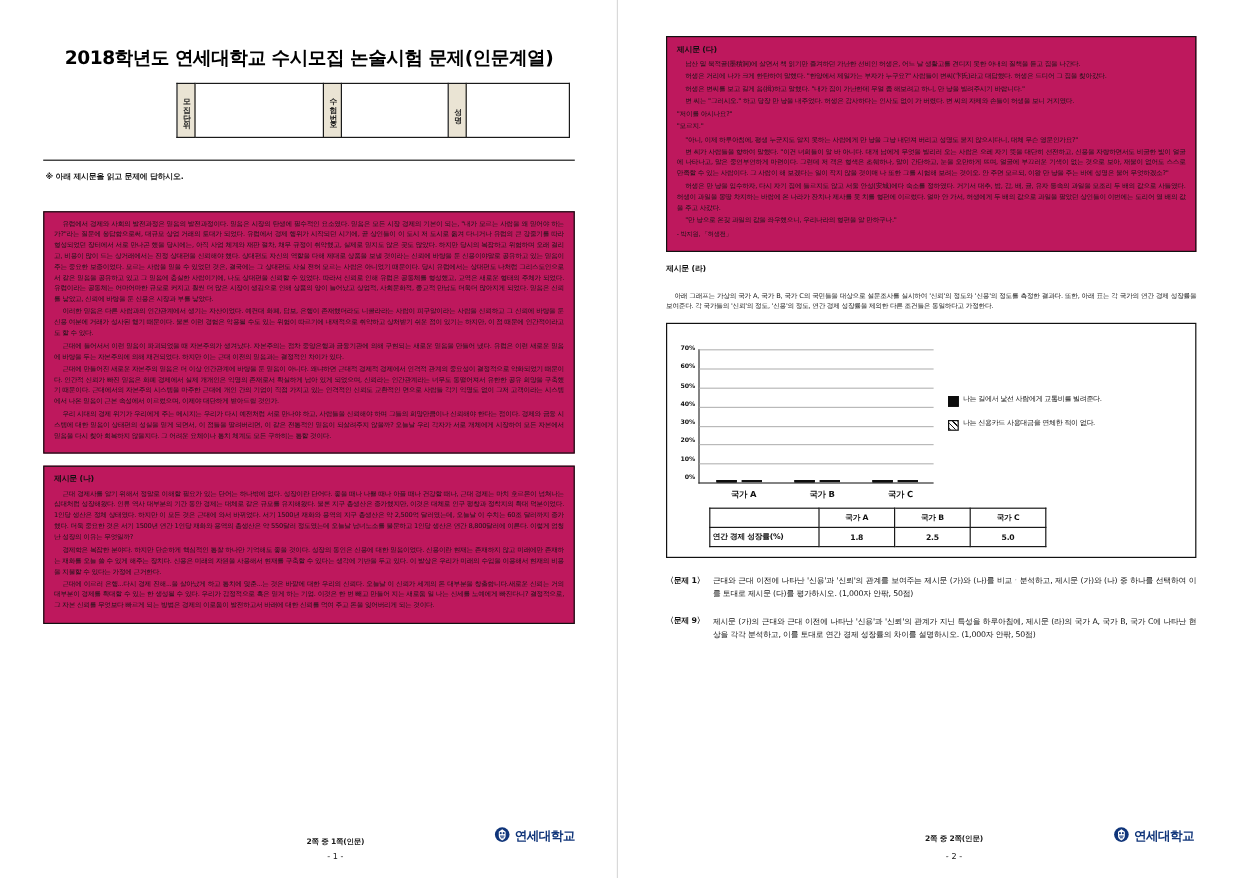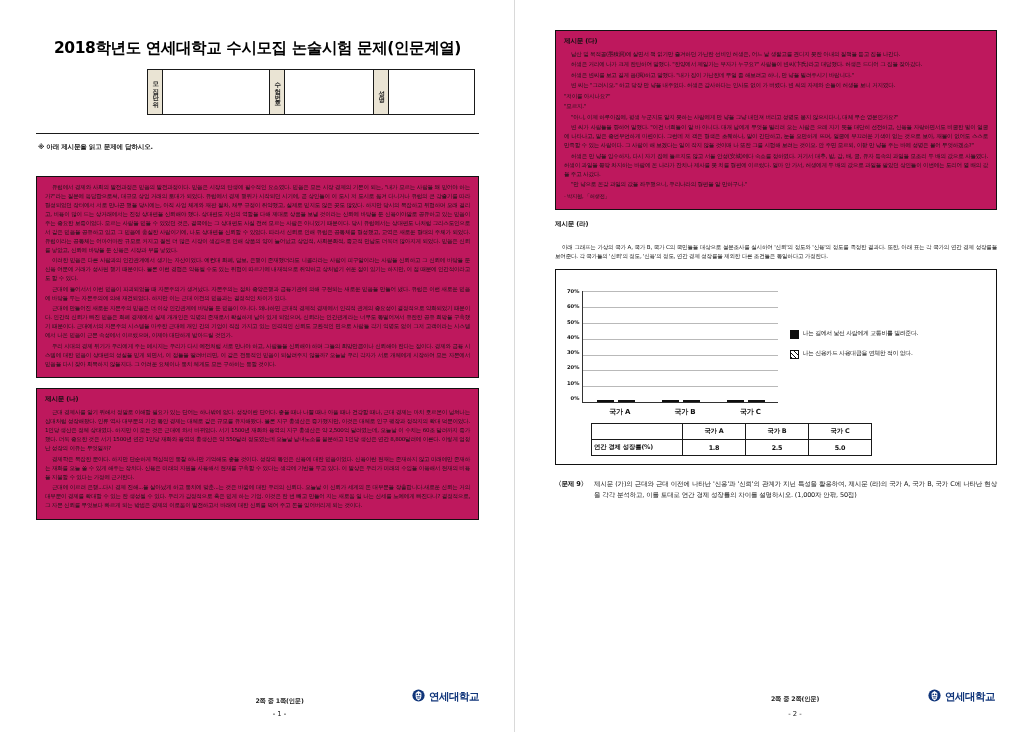--- a/index.html
+++ b/index.html
@@ -528,22 +528,26 @@
           <td class="val">1.8</td>
           <td class="val">2.5</td>
           <td class="val">5.0</td>
         </tr>
       </tbody>
         </table>
     </div>
 
     <div class="questions">
       <div class="question">
+        <div class="q-label">〈문제 1〉</div>
+        <div class="q-text">근대와 근대 이전에 나타난 '신용'과 '신뢰'의 관계를 보여주는 제시문 (가)와 (나)를 비교ㆍ분석하고, 제시문 (가)와 (나) 중 하나를 선택하여 이를 토대로 제시문 (다)를 평가하시오. (1,000자 안팎, 50점)</div>
+      </div>
+      <div class="question">
         <div class="q-label">〈문제 9〉</div>
-        <div class="q-text">제시문 (가)의 근대와 근대 이전에 나타난 '신용'과 '신뢰'의 관계가 지닌 특성을 활용하여, 제시문 (라)의 국가 A, 국가 B, 국가 C에 나타난 현상을 각각 분석하고, 이를 토대로 연간 경제 성장률의 차이를 설명하시오. (1,000자 안팎, 50점)</div>
+        <div class="q-text">제시문 (가)의 근대와 근대 이전에 나타난 '신용'과 '신뢰'의 관계가 지닌 특성을 하루아침에, 제시문 (라)의 국가 A, 국가 B, 국가 C에 나타난 현상을 각각 분석하고, 이를 토대로 연간 경제 성장률의 차이를 설명하시오. (1,000자 안팎, 50점)</div>
       </div>
     </div>
 
     <div class="footer">
       <div class="footer-row">
         <div style="flex:1"></div>
         <div style="flex:0 0 auto; text-align:center;">
           <div class="footer-note">2쪽 중 2쪽(인문)</div>
         </div>
         <div style="flex:1; display:flex; justify-content:flex-end;">

